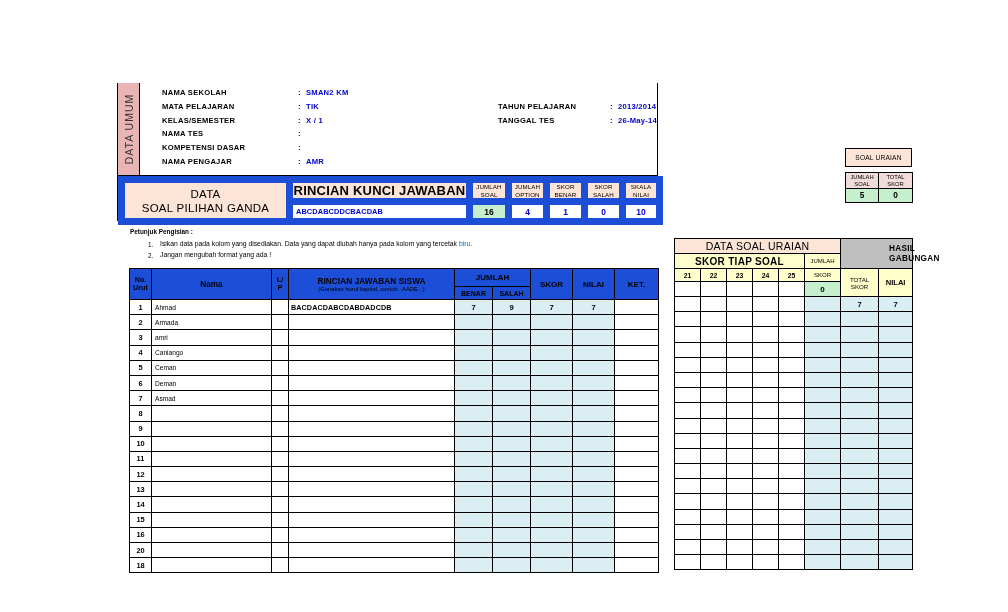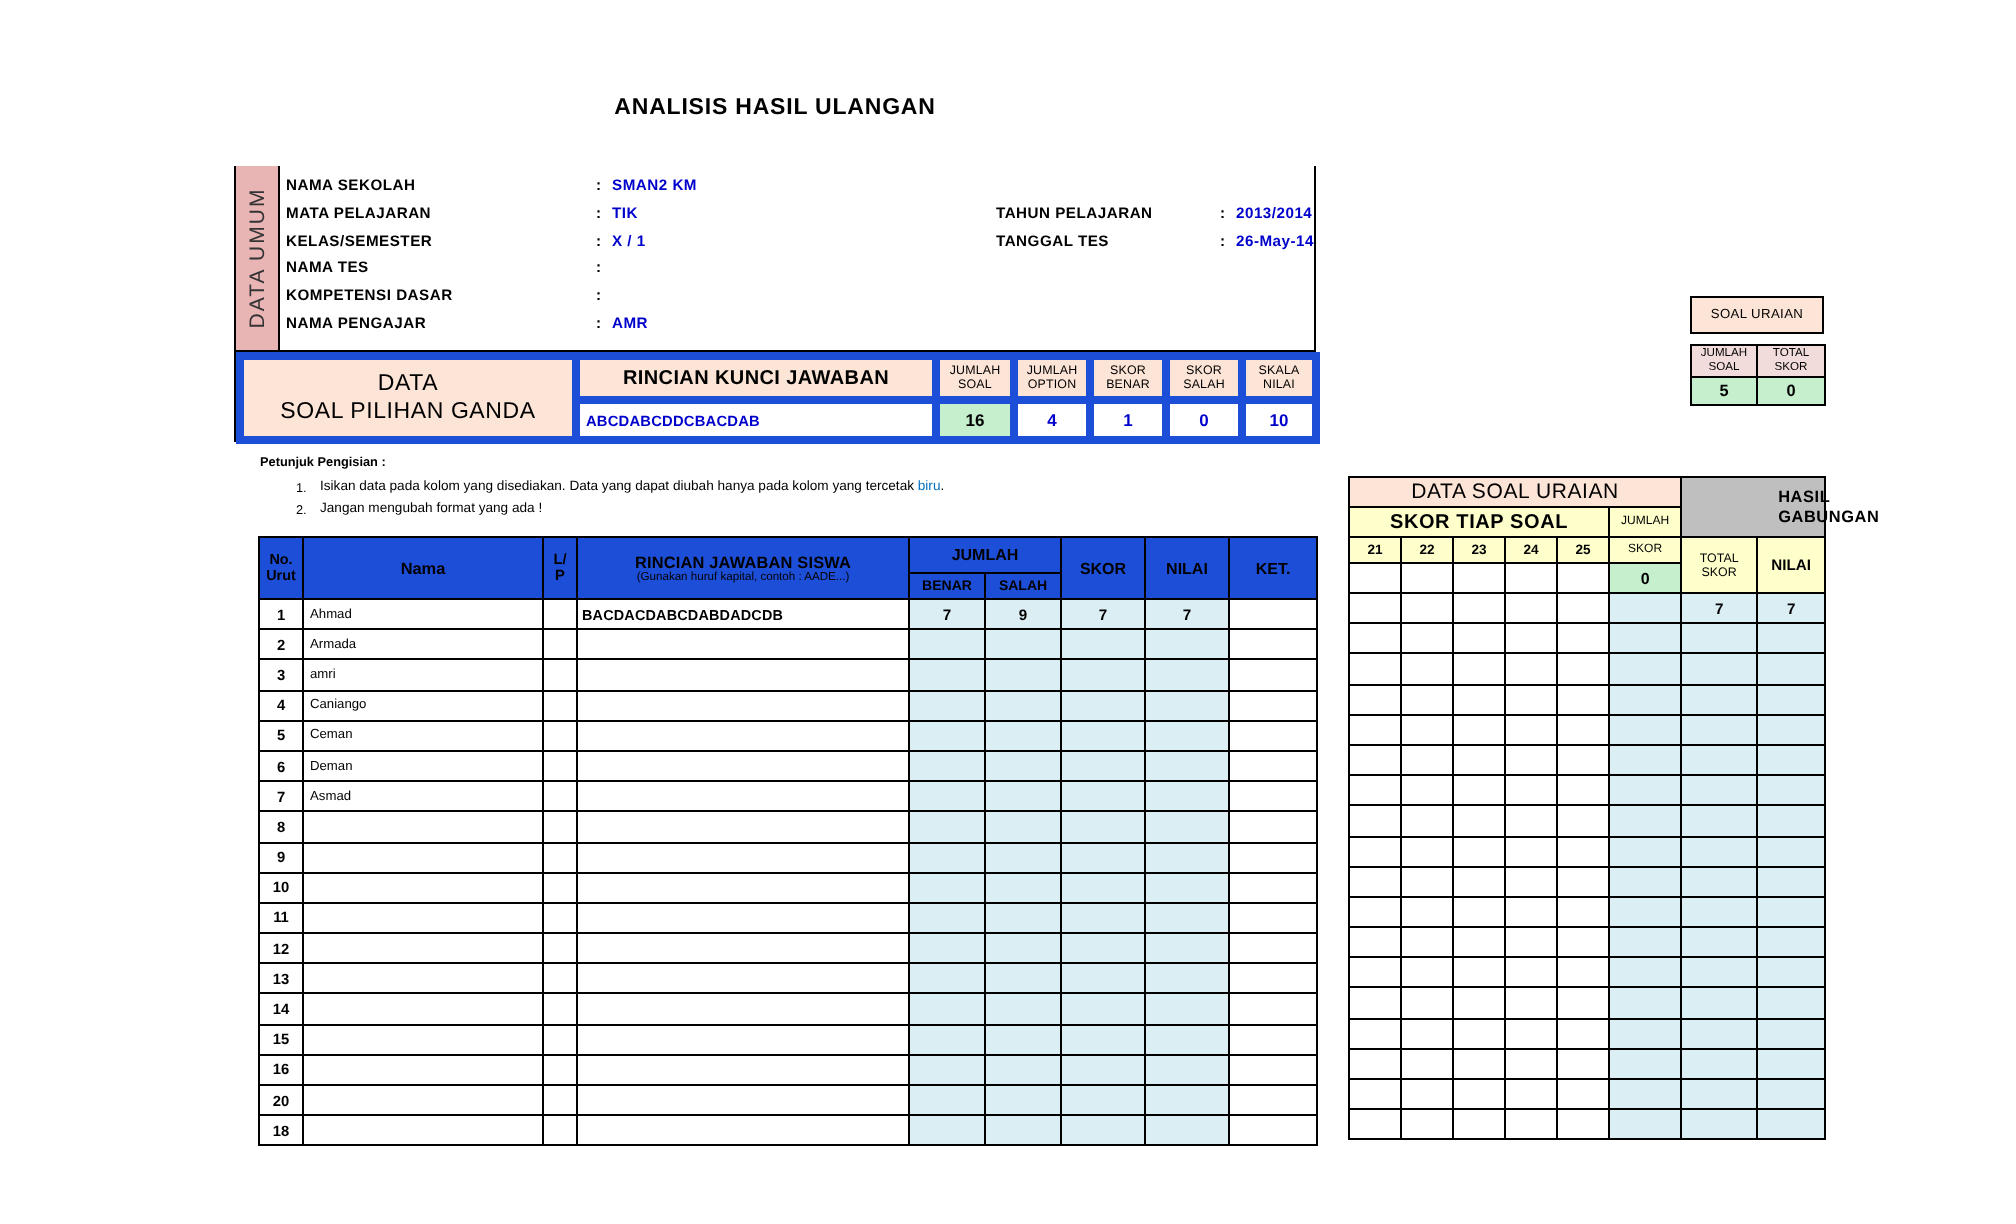--- a/index.html
+++ b/index.html
@@ -37,39 +37,39 @@
     position:absolute;left:0;top:0;width:22px;height:100%;
     background:#e8b4b4;border-right:1.5px solid #000;box-sizing:border-box;
   }
   .datumum-side span{
     position:absolute;left:50%;top:50%;
     transform:translate(-50%,-50%) rotate(-90deg);
     white-space:nowrap;font-size:10.5px;letter-spacing:1px;color:#333;
   }
   .du-rows{position:absolute;left:22px;top:0;right:0;bottom:0;padding-top:4px;}
   .du-row{height:13.8px;position:relative;font-size:7.6px;font-weight:bold;letter-spacing:.25px;}
-  .du-lab{position:absolute;left:3px;top:1px;}
+  .du-lab{position:absolute;left:22px;top:1px;}
   .du-colon{position:absolute;left:158px;top:1px;}
   .du-val{position:absolute;left:166px;top:1px;color:#0000cc;}
   .du-lab2{position:absolute;left:358px;top:1px;}
   .du-colon2{position:absolute;left:470px;top:1px;}
   .du-val2{position:absolute;left:478px;top:1px;color:#0000cc;}
 
   
   .dspg{
     position:absolute;left:117px;top:176px;width:541px;height:45px;
     border:1.6px solid #000;border-top:none;box-sizing:border-box;
   }
   .dspg table{width:100%;height:100%;table-layout:fixed;}
-  .dspg td{border:4px solid #1d4ed8;text-align:center;vertical-align:middle;}
+  .dspg td{border:7px solid #1d4ed8;text-align:center;vertical-align:middle;}
   .c-peach{background:#fce4d6;}
   .c-white{background:#ffffff;}
   .c-green{background:#c6efce;}
   .lbl-data{font-size:11.5px;line-height:14px;letter-spacing:.3px;}
-  .lbl-rkj{font-size:10px;font-weight:bold;letter-spacing:.2px;}
+  .lbl-rkj{font-size:13px;font-weight:bold;letter-spacing:.2px;}
   .hd-sm{font-size:6.2px;line-height:7.4px;letter-spacing:.1px;}
   .key-cell{font-size:7.4px;font-weight:bold;color:#0000cc;text-align:left!important;padding-left:3px!important;letter-spacing:.1px;}
   .num-blue{font-size:8.5px;font-weight:bold;color:#0000cc;}
   .num-black{font-size:8.5px;font-weight:bold;color:#000;}
 
   
   .petunjuk{position:absolute;left:130px;top:228px;font-size:6.4px;font-weight:bold;}
   .pet-item{position:absolute;font-size:6.6px;}
   .pet-n1{left:148px;top:241px;font-size:6.4px;}
   .pet-t1{left:160px;top:240px;font-size:6.8px;}
@@ -125,21 +125,20 @@
   .r-nilai{background:#ffffcc;font-size:7.6px;font-weight:bold;}
   .r-zero{background:#c6efce;font-size:8px;font-weight:bold;height:13px;}
   .r-empty{background:#fff;height:14px;}
   .r-bluecell{background:#daeef3;height:14px;font-size:7.6px;font-weight:bold;}
 </style>
 </head>
 <body>
 
 <div class="page">
 
-  <div class="main-title">ANALISIS HASIL ULANGAN</div>
 
 
   <div class="datumum-box">
     <div class="datumum-side">
       <span>DATA UMUM</span>
     </div>
     <div class="du-rows">
       <div class="du-row">
         <span class="du-lab">NAMA SEKOLAH</span>
         <span class="du-colon">:</span>

